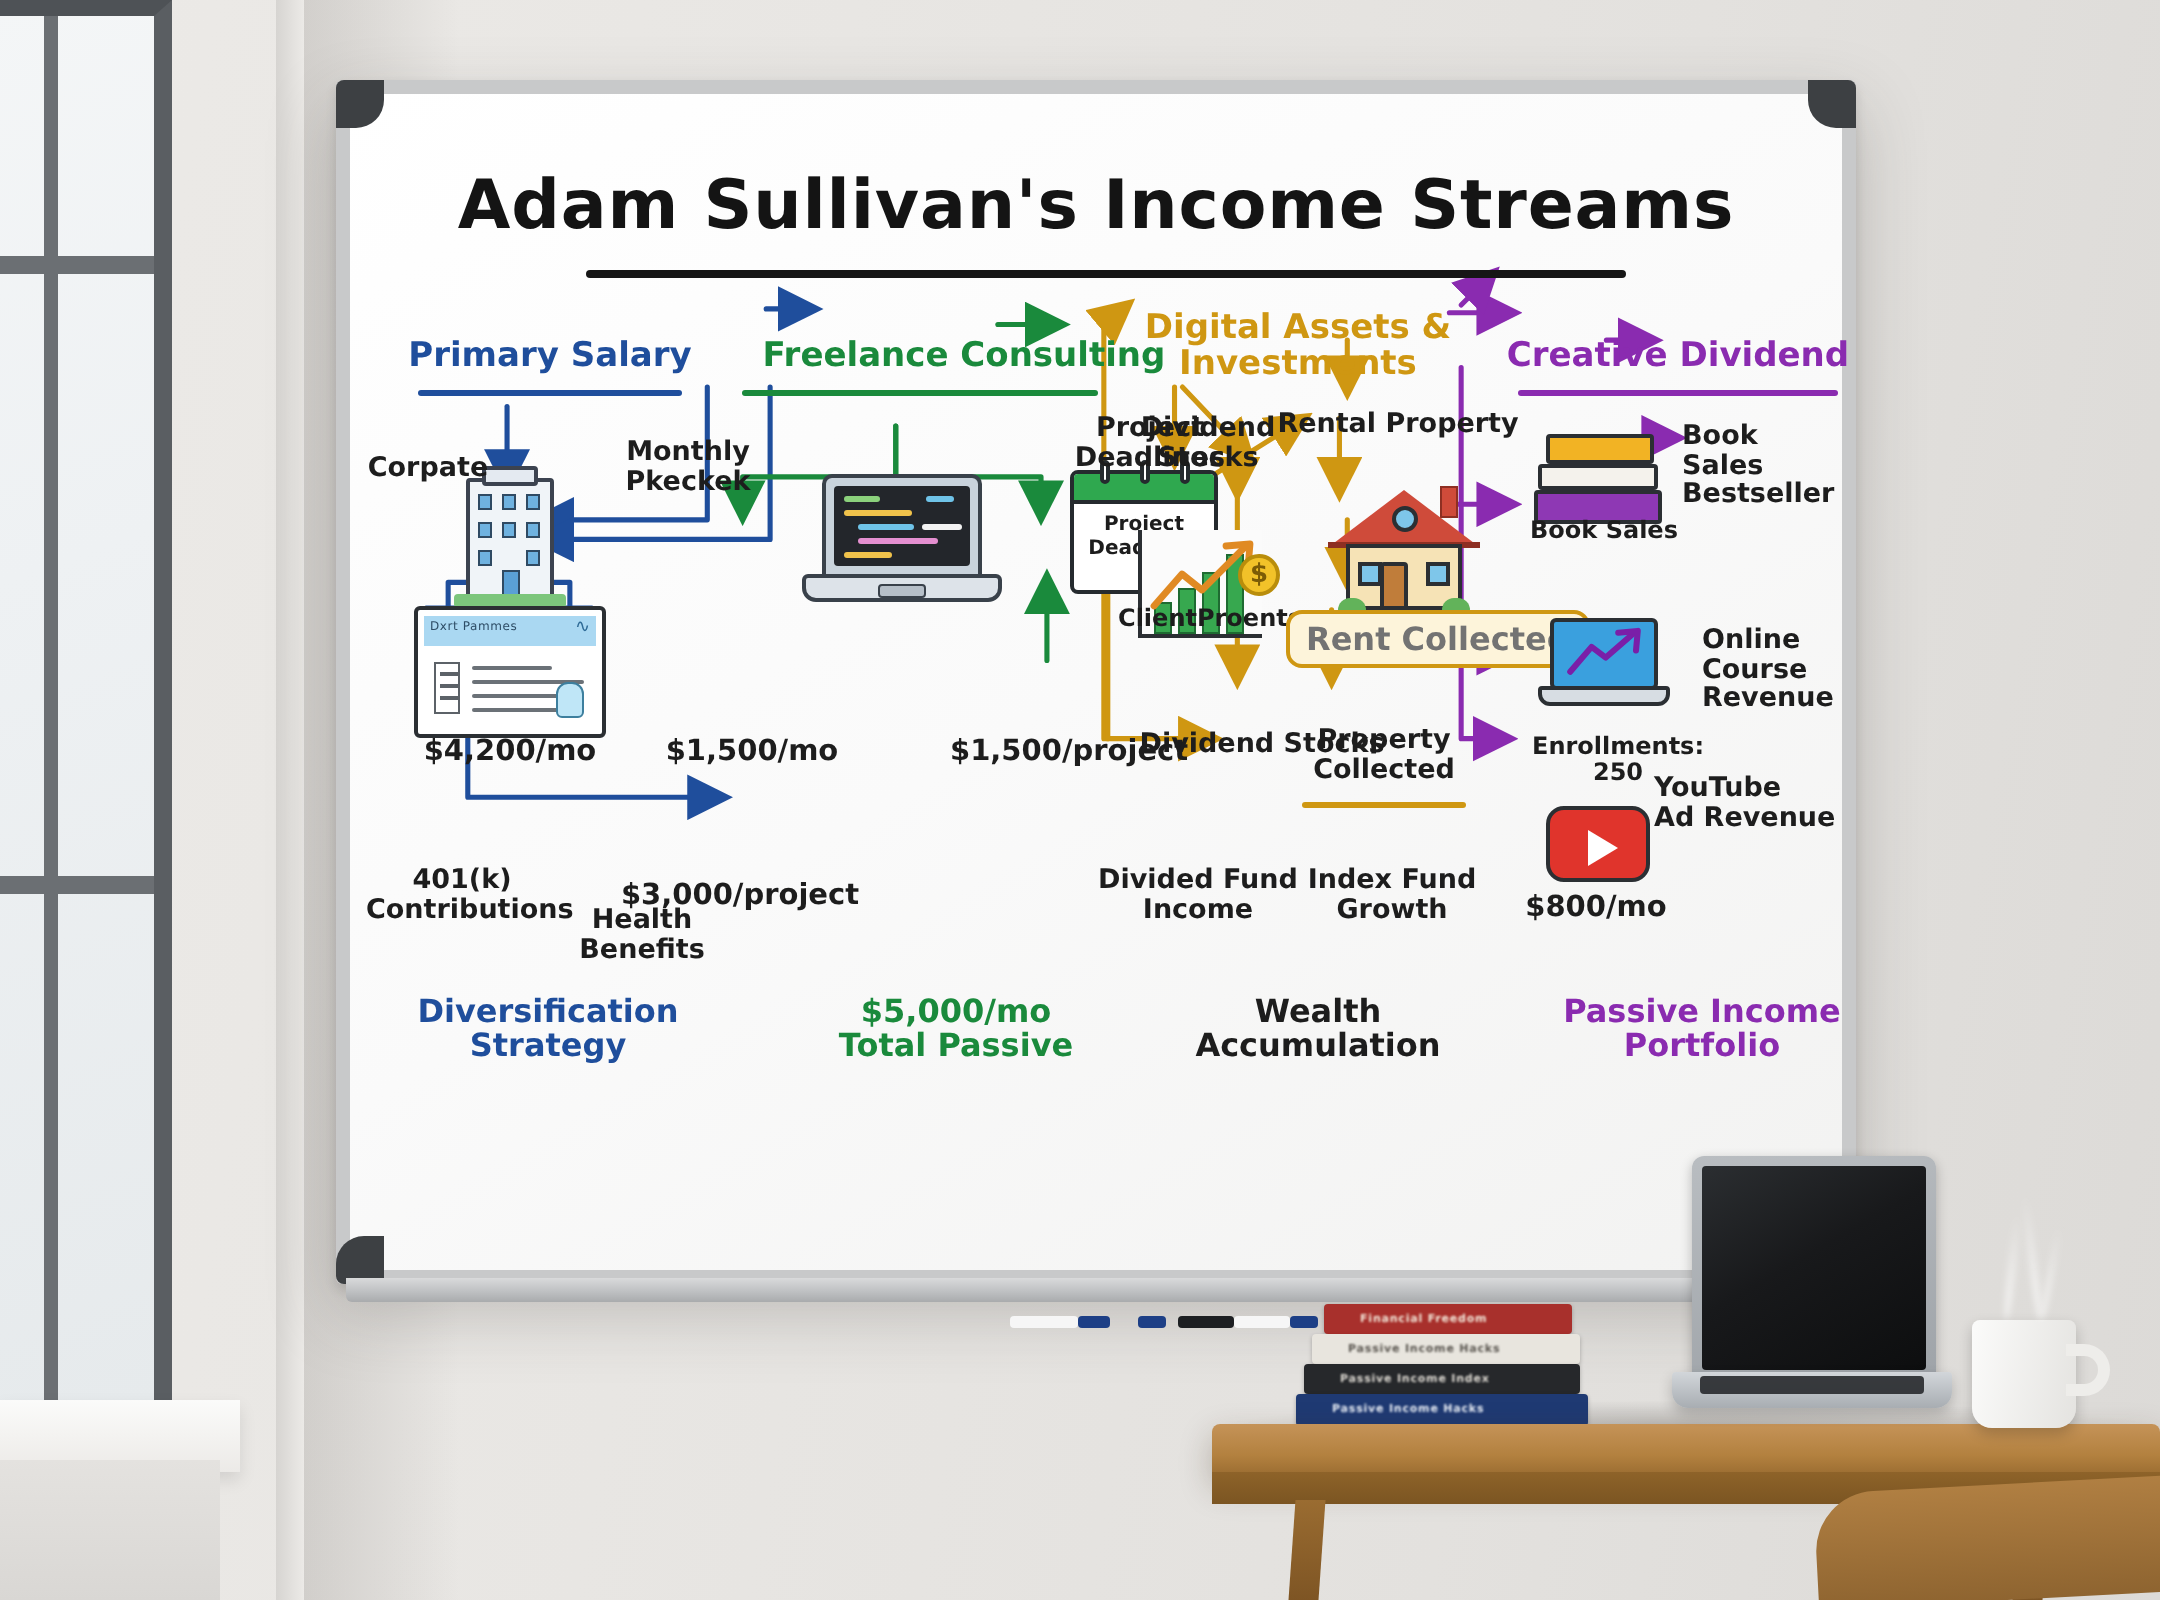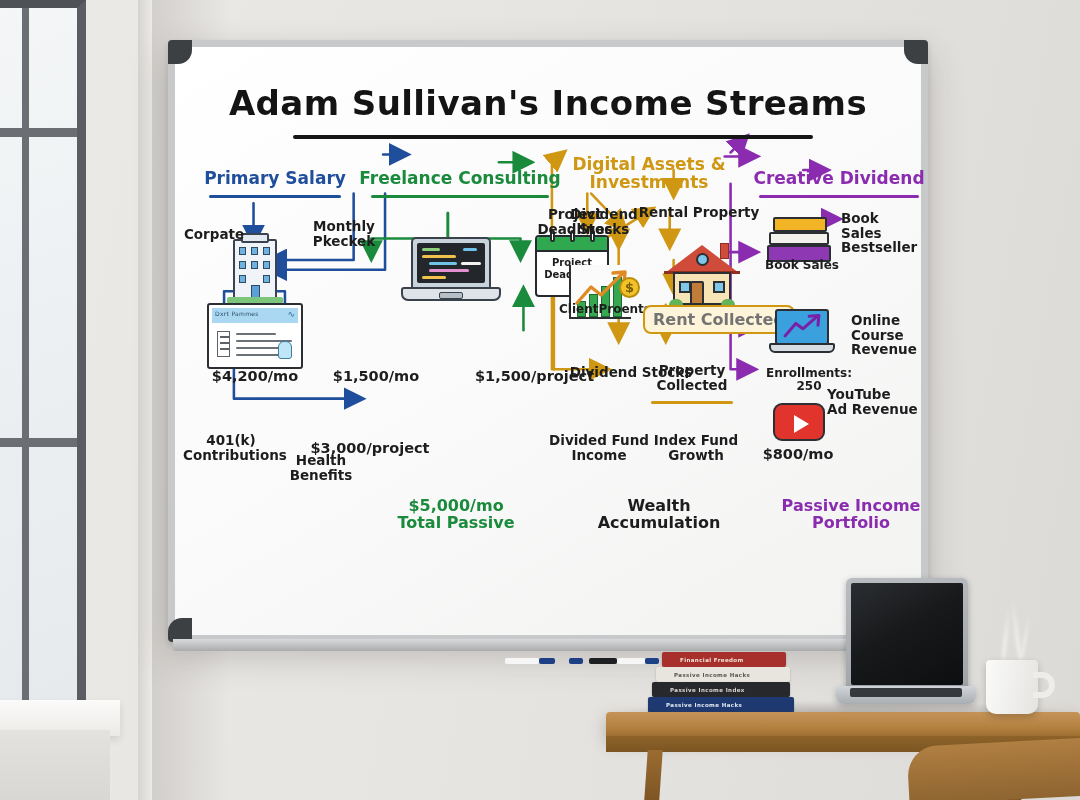--- a/index.html
+++ b/index.html
@@ -92,21 +92,21 @@
 
   .col-head { font-size:17px; font-weight:700; }
   .col-rule { position:absolute; height:3px; border-radius:2px; }
 
   .node { font-size:13.5px; font-weight:600; color:#1d1d1d; }
   .node.sm { font-size:12px; }
   .node.amt { font-size:14.5px; font-weight:700; }
   .summary { font-size:16px; font-weight:700; }
 
   .c-blue   { color:#1f4e9c; }
-  .c-green  { color:#1a8a3c; }
+  .c-green  { color:#1a8a3c;margin-left:22px; }
   .c-gold   { color:#cf9712; }
   .c-purple { color:#8a2bb0; }
   .c-dark   { color:#1d1d1d; }
 
   .r-blue   { background:#1f4e9c; }
   .r-green  { background:#1a8a3c; }
   .r-gold   { background:#cf9712; }
   .r-purple { background:#8a2bb0; }
 
   
@@ -382,20 +382,22 @@
       </div>
 
       <div class="ink node c-dark" style="left:2px; top:180px; width:74px;">Corpate</div>
       <div class="ink node c-dark" style="left:126px; top:172px; width:86px;">Monthly
 Pkeckek</div>
       <div class="ink node amt c-dark" style="left:18px; top:322px; width:124px;">$4,200/mo</div>
       <div class="ink node c-dark" style="left:8px; top:386px; width:96px;">401(k)
 Contributions</div>
       <div class="ink node c-dark" style="left:104px; top:386px; width:84px;margin-top:20px;">Health
 Benefits</div>
+      <div class="ink summary c-blue" style="left:14px; top:450px; width:170px;">Diversification
+Strategy</div>
 
       <div class="ink col-head c-green" style="left:182px; top:122px; width:206px;">Freelance Consulting</div>
       <div class="col-rule r-green" style="left:196px; top:148px; width:178px;"></div>
 
       <div class="icon" style="left:200px; top:168px; width:150px; height:100px;">
         <div class="lap">
           <div class="lap-lid">
               <div class="lap-scr">
             <div class="code-l" style="left:5px; top:5px;  width:18px; background:#8bd17c"></div>
             <div class="code-l" style="left:5px; top:12px; width:34px; background:#f0c24b"></div>

